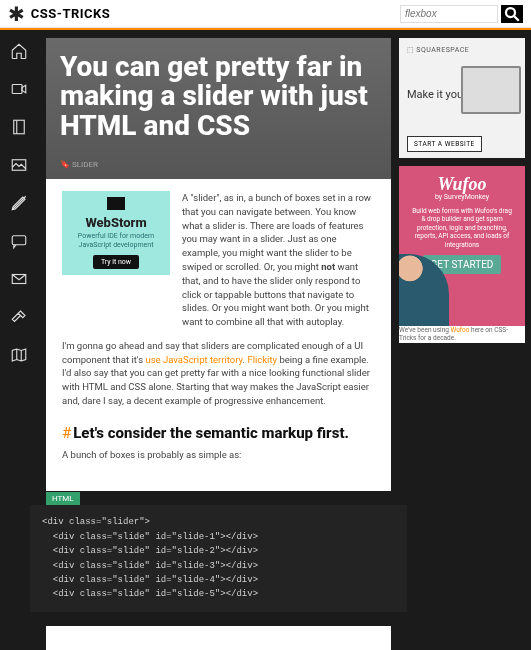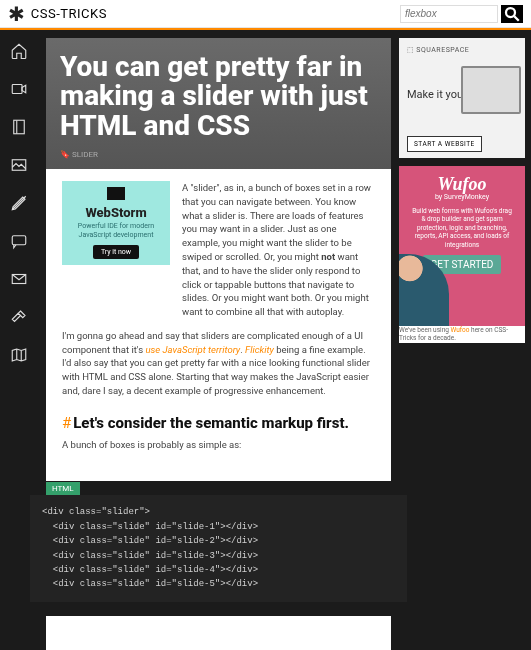--- a/index.html
+++ b/index.html
@@ -1,44 +1,44 @@
 <!DOCTYPE html>
 <html><head>
 <meta charset="utf-8">
 <style>
 * { margin:0; padding:0; box-sizing:border-box; }
 body { font-family: -apple-system, BlinkMacSystemFont, "Segoe UI", Roboto, sans-serif; background:#1b1b1b; font-size:11px; }
 .top-bar { background:#fff; height:28px; display:flex; align-items:center; justify-content:space-between; padding:0 8px; border-bottom:1px solid #e5e5e5; }
 .logo-area { display:flex; align-items:center; gap:6px; }
 .asterisk { font-size:20px; color:#222; }
-.logo-text { font-weight:400; font-size:13px; letter-spacing:0.5px; }
+.logo-text { font-weight:700; font-size:13px; letter-spacing:0.5px; }
 .search-area { display:flex; align-items:center; gap:3px; }
 .search-input { width:98px; height:18px; font-size:10px; padding:0 4px; border:1px solid #ddd; font-style:italic; color:#888; }
 .search-btn { background:#000; color:#fff; border:none; width:22px; height:18px; display:flex; align-items:center; justify-content:center; cursor:pointer; }
 .orange-line { height:2px; background:#ff8a00; }
 .layout { display:flex; }
 .side-nav { width:38px; background:#1b1b1b; display:flex; flex-direction:column; align-items:center; padding-top:10px; gap:16px; }
 .nav-item { width:22px; height:22px; display:flex; align-items:center; justify-content:center; color:#ddd; cursor:pointer; }
 .main-col { flex:1; padding:8px 8px 0 8px; min-width:0; }
 .hero { background:#5c5c5c; background:linear-gradient(#6a6a6a,#555); padding:14px 14px 10px 14px; }
-.hero-title { color:#fff; font-size:28px; font-weight:800; line-height:1.05; margin-bottom:10px; }
+.hero-title { color:#fff; font-size:28px; font-weight:800; line-height:1.05; margin-bottom:20px; }
 .byline { color:#ddd; font-size:8.5px; }
 .byline a { color:#ff8a00; text-decoration:none; font-weight:600; }
 .tag { color:#aaa; font-size:8px; margin-top:3px; }
 .article { background:#fff; padding:12px 16px 20px 16px; }
 .row1 { display:flex; gap:12px; margin-bottom:10px; }
 .webstorm { width:108px; height:84px; background:#9fe8e0; display:flex; flex-direction:column; align-items:center; justify-content:center; text-align:center; padding:6px; }
 .ws-box { width:18px; height:18px; background:#111; margin-bottom:5px; }
 .ws-title { font-weight:800; font-size:13px; color:#222; }
 .ws-sub { font-size:7px; color:#2a6e6e; line-height:1.2; margin-top:2px; }
 .ws-btn { background:#111; color:#fff; font-size:7px; padding:3px 8px; border-radius:2px; margin-top:6px; display:inline-block; }
 .intro-text { flex:1; font-size:9.5px; color:#444; line-height:1.45; }
 .intro-text em { font-weight:700; font-style:normal; }
 .para { font-size:9.5px; color:#444; line-height:1.45; margin-bottom:10px; }
-.para a { color:#ff8a00; text-decoration:none;font-style:italic; }
+.para a { color:#ff8a00; text-decoration:none; }
 .h2 { font-size:15px; font-weight:800; color:#111; margin:16px 0 6px 0; }
 .hash { color:#ff8a00; font-weight:400; margin-right:2px; }
 .code-label { background:#2e8b57; background:#34a06b; color:#fff; font-size:8px; padding:2px 6px; display:inline-block; }
 .code-block { background:#232323; padding:10px 12px; margin:0 -16px 14px -16px; }
 .code-line { font-family: "Courier New", monospace; font-size:9px; line-height:1.6; color:#d0d0d0; white-space:pre; }
 .right-col { width:132px; padding:8px 6px 0 0; display:flex; flex-direction:column; gap:8px; }
 .ad1 { background:#f2f2f2; height:120px; padding:8px 8px 6px 8px; position:relative; display:flex; flex-direction:column; justify-content:space-between; }
 .sq-brand { font-size:7px; color:#555; letter-spacing:0.5px; }
 .ad1-txt { font-size:11px; color:#333; line-height:1.2; }
 .ad1-btn { background:#fff; border:1px solid #333; font-size:6.5px; padding:3px 6px; display:inline-block; width:fit-content; letter-spacing:0.5px; }

